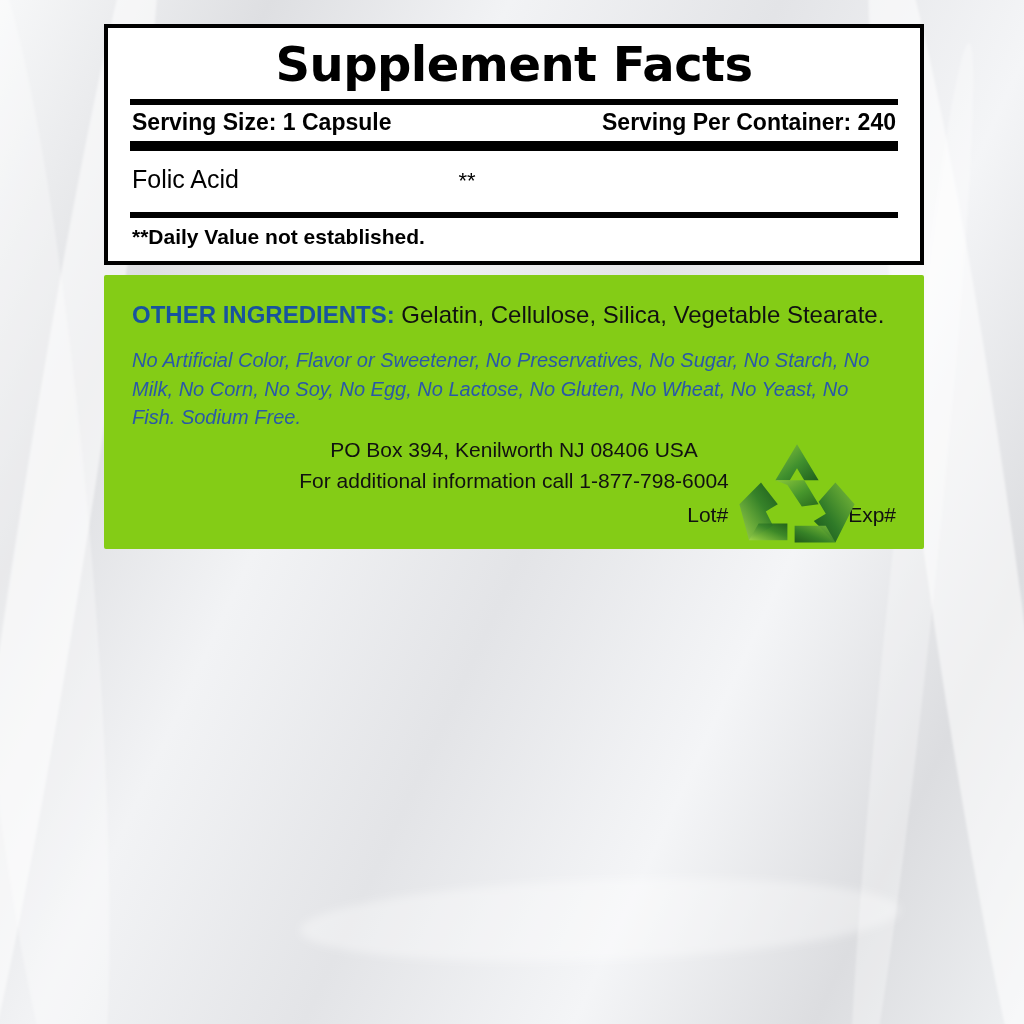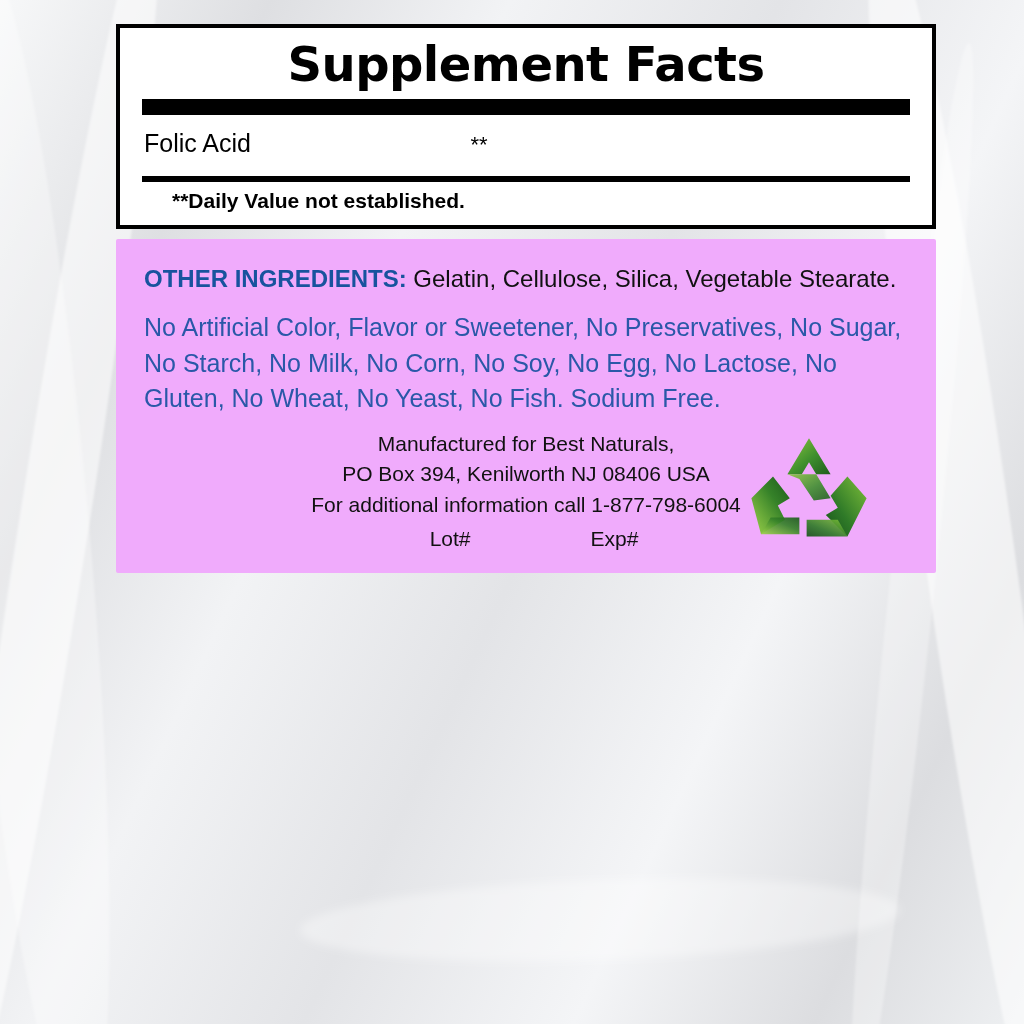--- a/index.html
+++ b/index.html
@@ -28,21 +28,21 @@
     filter: blur(1px);
   }
   .sw1 { left: 18px;  top: -120px; width: 70px; height: 1300px; transform: rotate(9deg); border-radius: 50%; }
   .sw2 { left: -30px; top: -60px;  width: 120px; height: 1200px; transform: rotate(-5deg); background: rgba(255,255,255,0.32); border-radius: 50%; }
   .sw3 { right: 10px; top: -100px; width: 90px; height: 1300px; transform: rotate(-8deg); border-radius: 50%; }
   .sw4 { right: 90px; top: 40px;   width: 45px; height: 1100px; transform: rotate(6deg); background: rgba(255,255,255,0.3); border-radius: 50%; }
   .sw5 { left: 300px; top: 880px;  width: 600px; height: 80px; transform: rotate(-2deg); background: rgba(255,255,255,0.35); border-radius: 50%; filter: blur(4px); }
 
   .label-wrap {
     position: absolute;
-    left: 116px;
+    left: 104px;
     top: 24px;
     width: 820px;
   }
 
   
   .sf-panel {
     background: #ffffff;
     border: 4px solid #000;
     box-sizing: border-box;
     padding: 6px 22px 10px 22px;
@@ -78,61 +78,61 @@
   }
   .sf-nutrient .nm   { flex: 0 0 300px; }
   .sf-nutrient .amt  { flex: 1; }
   .sf-nutrient .dv   { width: 70px; text-align: center; font-size: 22px; }
 
   .sf-foot {
     font-size: 21px;
     font-weight: bold;
     padding: 7px 2px 2px 2px;
     color: #000;
-    margin-left: 28px;
   }
 
   
   .info-panel {
-    background: #f0abfc;
+    background: #84cc16;
     margin-top: 10px;
     padding: 24px 28px 18px 28px;
     box-sizing: border-box;
     border-radius: 2px;
   }
   .blue { color: #18539e; }
   .para {
     font-size: 24px;
     line-height: 1.32;
     color: #111;
     margin: 0 0 16px 0;
   }
   .para b { font-weight: bold; }
   .caution {
     text-align: justify;
     text-justify: inter-word;
   }
   .freeclaims {
-    font-size: 25px;
+    font-size: 20px;
     line-height: 1.42;
+    font-style: italic;
     color: #2a58a8;
-    margin: 0 0 8px 0;
+    margin: 0 0 0 0;
   }
   .footer-block {
     position: relative;
     text-align: center;
     font-size: 21px;
     line-height: 1.45;
     color: #111;
     padding-top: 4px;
   }
   .footer-block div { white-space: nowrap; }
   .lot-row {
     display: flex;
-    justify-content: center;
+    justify-content: flex-end;
     gap: 120px;
     padding-left: 16px;
     padding-top: 4px;
     font-size: 21px;
   }
   .recycle {
     position: absolute;
     right: 24px;
     top: 6px;
     width: 150px;
@@ -148,41 +148,44 @@
   <div class="swoosh sw3"></div>
   <div class="swoosh sw4"></div>
   <div class="swoosh sw5"></div>
 </div>
 
 <div class="label-wrap">
 
   <div class="sf-panel">
     <div class="sf-title">Supplement Facts</div>
     <div class="rule-thick"></div>
+    <div class="sf-row">
+      <span>Serving Size: 1 Capsule</span>
+      <span>Serving Per Container: 240</span>
+    </div>
     <div class="rule-med"></div>
     <div class="rule-thick"></div>
     <div class="sf-nutrient">
       <span class="nm">Folic Acid</span>
       <span class="dv">**</span>
     </div>
     <div class="rule-thick"></div>
     <div class="sf-foot">**Daily Value not established.</div>
   </div>
 
   <div class="info-panel">
 
     <p class="para">
       <b class="blue">OTHER INGREDIENTS:</b><span> Gelatin, Cellulose, Silica, Vegetable Stearate.</span>
     </p>
 
 
     <p class="freeclaims">No Artificial Color, Flavor or Sweetener, No Preservatives, No Sugar, No Starch, No Milk, No Corn, No Soy, No Egg, No Lactose, No Gluten, No Wheat, No Yeast, No Fish. Sodium Free.</p>
 
     <div class="footer-block">
-      <div>Manufactured for Best Naturals,</div>
       <div>PO Box 394, Kenilworth NJ 08406 USA</div>
       <div>For additional information call 1-877-798-6004</div>
 
       <svg class="recycle" viewBox="0 0 120 100">
         <defs>
           <linearGradient id="g1" x1="0" y1="0" x2="1" y2="1">
             <stop offset="0%" stop-color="#8cc63f"></stop>
             <stop offset="55%" stop-color="#3f8f2e"></stop>
             <stop offset="100%" stop-color="#1f5e1c"></stop>
           </linearGradient>

